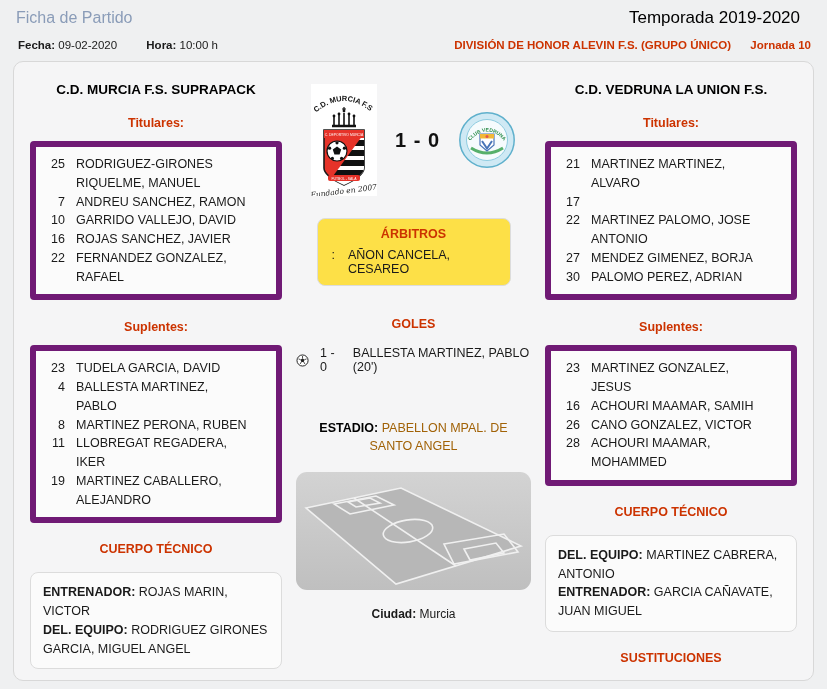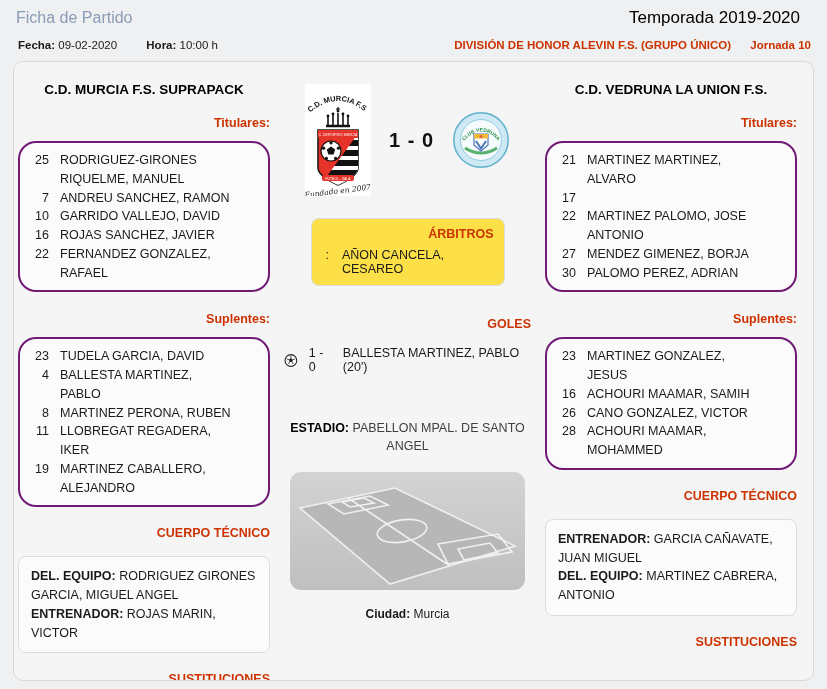--- a/index.html
+++ b/index.html
@@ -25,33 +25,33 @@
   .sub-left b { font-weight: bold; }
   .sub-right { color: #cc3300; font-weight: bold; font-size: 11.5px; }
   .sub-right .jornada { margin-left: 16px; }
   
   .panel {
     margin: 3px 13px 0 13px;
     height: 620px;
     background: #f5f5f6;
     border: 1px solid #d8d8d8;
     border-radius: 10px;
-    padding: 8px 16px 14px 4px;
+    padding: 8px 16px 14px 16px;
     display: grid;
     grid-template-columns: 252px 1fr 252px;
     column-gap: 14px;
     overflow: hidden;
   }
   .team-col, .center-col { display: flex; flex-direction: column; }
   .team-title { font-size: 13.5px; font-weight: bold; text-align: center; margin-top: 12px; color: #000; }
-  .section-label { color: #cc3300; font-weight: bold; font-size: 12.5px; text-align: right; }
+  .section-label { color: #cc3300; font-weight: bold; font-size: 12.5px; text-align: center; }
   .mt-sec   { margin-top: 19px; }
   .mt-sec2  { margin-top: 20px; }
   .list-box {
-    background: #fbfbfb; border: 2px solid #701a75; border-radius: 18px;
+    background: #fbfbfb; border: 6px solid #701a75; border-radius: 4px;
     padding: 8px 8px 8px 6px; margin-top: 11px;
   }
   .player-row { display: grid; grid-template-columns: 34px 172px; font-size: 12.5px; line-height: 1.5; }
   .player-num { text-align: right; padding-right: 11px; }
   .staff-box {
     background: #fbfbfb; border: 1px solid #dcdcdc; border-radius: 8px;
     padding: 10px 12px; margin-top: 16px; font-size: 12.5px; line-height: 1.5;
   }
   .staff-line b { font-weight: bold; }
   
@@ -60,21 +60,21 @@
   .referee-box {
     width: 194px; margin: 22px auto 0 auto;
     background: #fde047; border: 1px solid #dcdcdc; border-radius: 8px;
     padding: 8px 10px 9px 10px;
   }
   .referee-row { display: flex; gap: 13px; font-size: 12.5px; margin-top: 7px; padding-left: 4px; }
   .goles-label { margin-top: 31px; }
   .goal-row { display: flex; align-items: center; justify-content: center; gap: 11px; font-size: 12.5px; margin-top: 15px; }
   .stadium-block { margin-top: 45px; text-align: center; font-size: 12.5px; line-height: 1.45; padding: 0 4px; }
   .stadium-block b { font-weight: bold; color: #000; }
-  .stadium-link { color: #404040; }
+  .stadium-link { color: #a16207; }
   .field-wrap { margin: 17px auto 0 auto; }
   .city-line { text-align: center; font-size: 12px; margin-top: 13px; }
   .city-line b { font-weight: bold; }
 </style>
 </head>
 <body>
 
 <div class="top-header">
   <div class="app-title">Ficha de Partido</div>
   <div class="season">Temporada 2019-2020</div>
@@ -142,26 +142,26 @@
       </div>
       <div class="player-row">
         <span class="player-num">19</span>
         <span>MARTINEZ CABALLERO, ALEJANDRO</span>
       </div>
     </div>
 
     <div class="section-label mt-sec">CUERPO TÉCNICO</div>
     <div class="staff-box">
       <div class="staff-line">
+        <b>ENTRENADOR:</b>
+        <span>ROJAS MARIN, VICTOR</span>
+      </div>
+      <div class="staff-line">
         <b>DEL. EQUIPO:</b>
         <span>RODRIGUEZ GIRONES GARCIA, MIGUEL ANGEL</span>
-      </div>
-      <div class="staff-line">
-        <b>ENTRENADOR:</b>
-        <span>ROJAS MARIN, VICTOR</span>
       </div>
     </div>
 
     <div class="section-label mt-sec">SUSTITUCIONES</div>
 
   </div>
 
   <div class="center-col">
 
     <div class="logos-row">
@@ -337,26 +337,26 @@
       </div>
       <div class="player-row">
         <span class="player-num">28</span>
         <span>ACHOURI MAAMAR, MOHAMMED</span>
       </div>
     </div>
 
     <div class="section-label mt-sec">CUERPO TÉCNICO</div>
     <div class="staff-box">
       <div class="staff-line">
+        <b>DEL. EQUIPO:</b>
+        <span>MARTINEZ CABRERA, ANTONIO</span>
+      </div>
+      <div class="staff-line">
         <b>ENTRENADOR:</b>
         <span>GARCIA CAÑAVATE, JUAN MIGUEL</span>
       </div>
-      <div class="staff-line">
-        <b>DEL. EQUIPO:</b>
-        <span>MARTINEZ CABRERA, ANTONIO</span>
-      </div>
     </div>
 
     <div class="section-label mt-sec">SUSTITUCIONES</div>
 
   </div>
 
 </div>
 
 </body></html>

